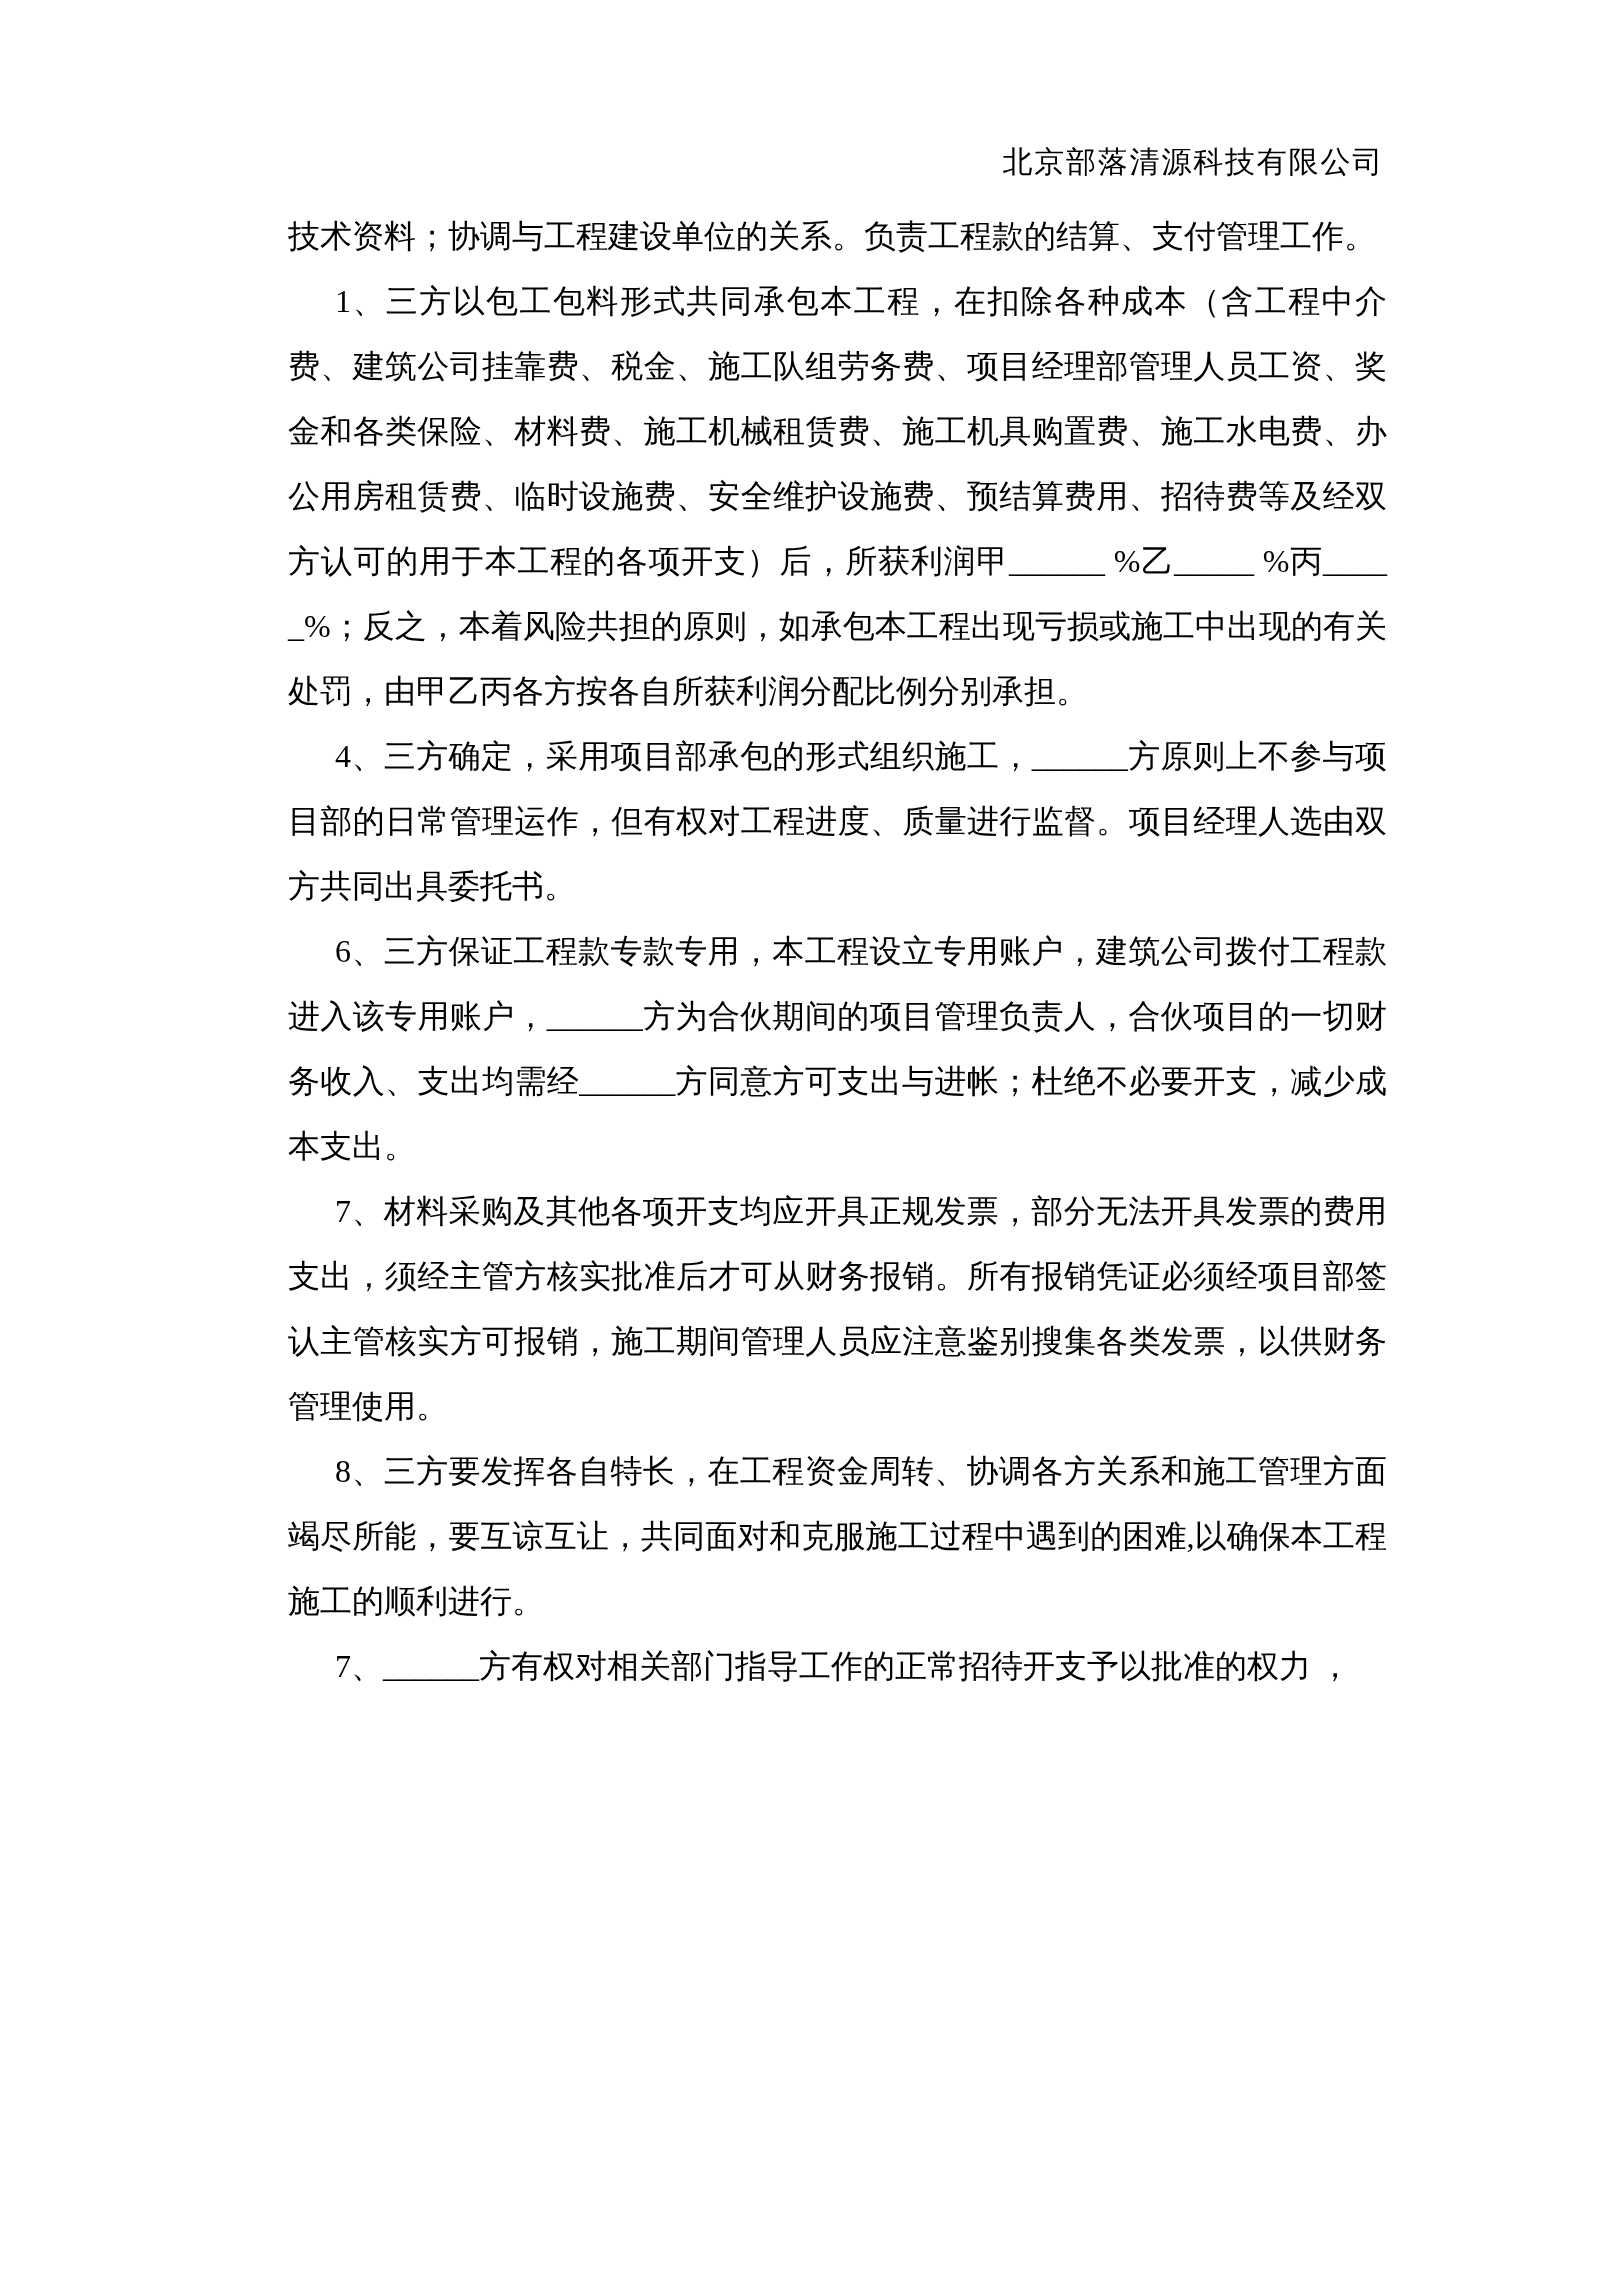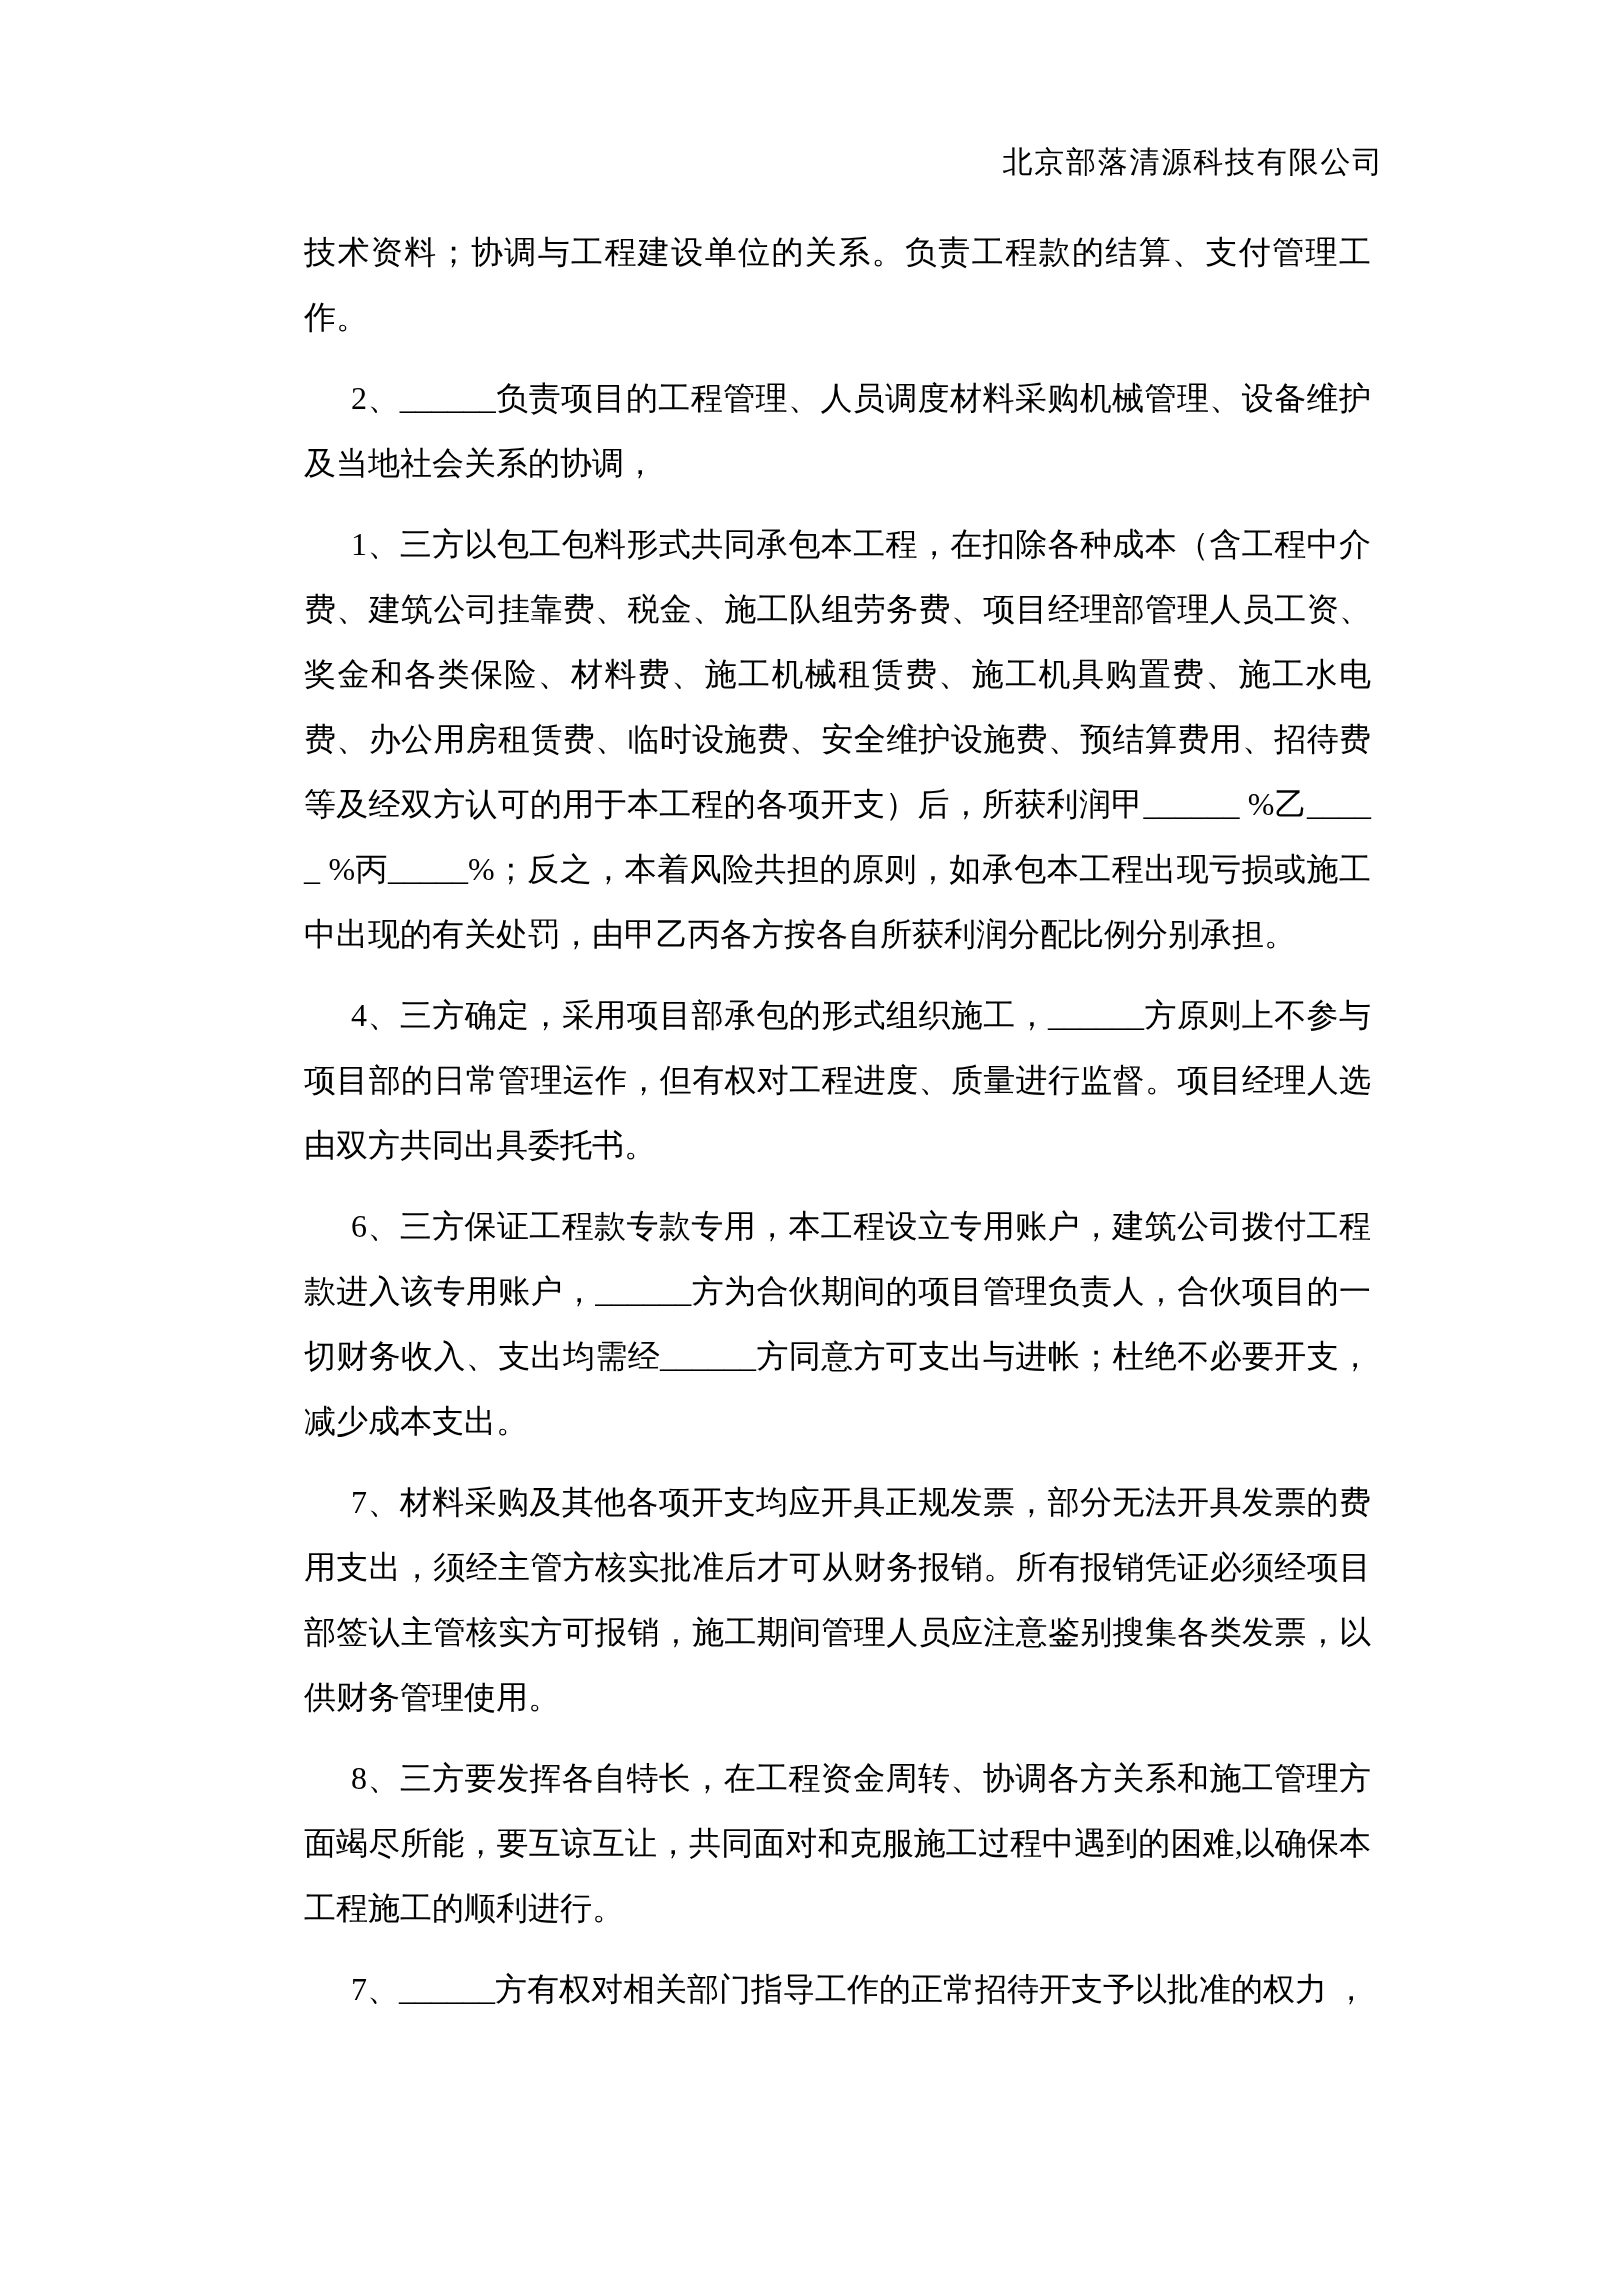--- a/index.html
+++ b/index.html
@@ -32,37 +32,36 @@
     top: 204px;
     left: 288px;
     width: 1099px;
     font-size: 32px;
     line-height: 65px;
     text-align: justify;
     text-justify: inter-character;
     word-break: break-all;
   }
   .content p {
-    margin: 16px;
+    margin: 0;
     padding: 0;
   }
   .content p.indent {
     text-indent: 47px;
   }
 </style>
 </head>
 <body>
 
 <div class="page">
 
   <div class="company-header">北京部落清源科技有限公司</div>
 
   <div class="content">
     <p class="clause">技术资料；协调与工程建设单位的关系。负责工程款的结算、支付管理工作。</p>
-    <p class="clause indent">2、______负责项目的工程管理、人员调度材料采购机械管理、设备维护及当地社会关系的协调，</p>
     <p class="clause indent">1、三方以包工包料形式共同承包本工程，在扣除各种成本（含工程中介费、建筑公司挂靠费、税金、施工队组劳务费、项目经理部管理人员工资、奖金和各类保险、材料费、施工机械租赁费、施工机具购置费、施工水电费、办公用房租赁费、临时设施费、安全维护设施费、预结算费用、招待费等及经双方认可的用于本工程的各项开支）后，所获利润甲______ %乙_____ %丙_____%；反之，本着风险共担的原则，如承包本工程出现亏损或施工中出现的有关处罚，由甲乙丙各方按各自所获利润分配比例分别承担。</p>
     <p class="clause indent">4、三方确定，采用项目部承包的形式组织施工，______方原则上不参与项目部的日常管理运作，但有权对工程进度、质量进行监督。项目经理人选由双方共同出具委托书。</p>
     <p class="clause indent">6、三方保证工程款专款专用，本工程设立专用账户，建筑公司拨付工程款进入该专用账户，______方为合伙期间的项目管理负责人，合伙项目的一切财务收入、支出均需经______方同意方可支出与进帐；杜绝不必要开支，减少成本支出。</p>
     <p class="clause indent">7、材料采购及其他各项开支均应开具正规发票，部分无法开具发票的费用支出，须经主管方核实批准后才可从财务报销。所有报销凭证必须经项目部签认主管核实方可报销，施工期间管理人员应注意鉴别搜集各类发票，以供财务管理使用。</p>
     <p class="clause indent">8、三方要发挥各自特长，在工程资金周转、协调各方关系和施工管理方面竭尽所能，要互谅互让，共同面对和克服施工过程中遇到的困难,以确保本工程施工的顺利进行。</p>
     <p class="clause indent">7、______方有权对相关部门指导工作的正常招待开支予以批准的权力 ，</p>
   </div>
 
 </div>
 

